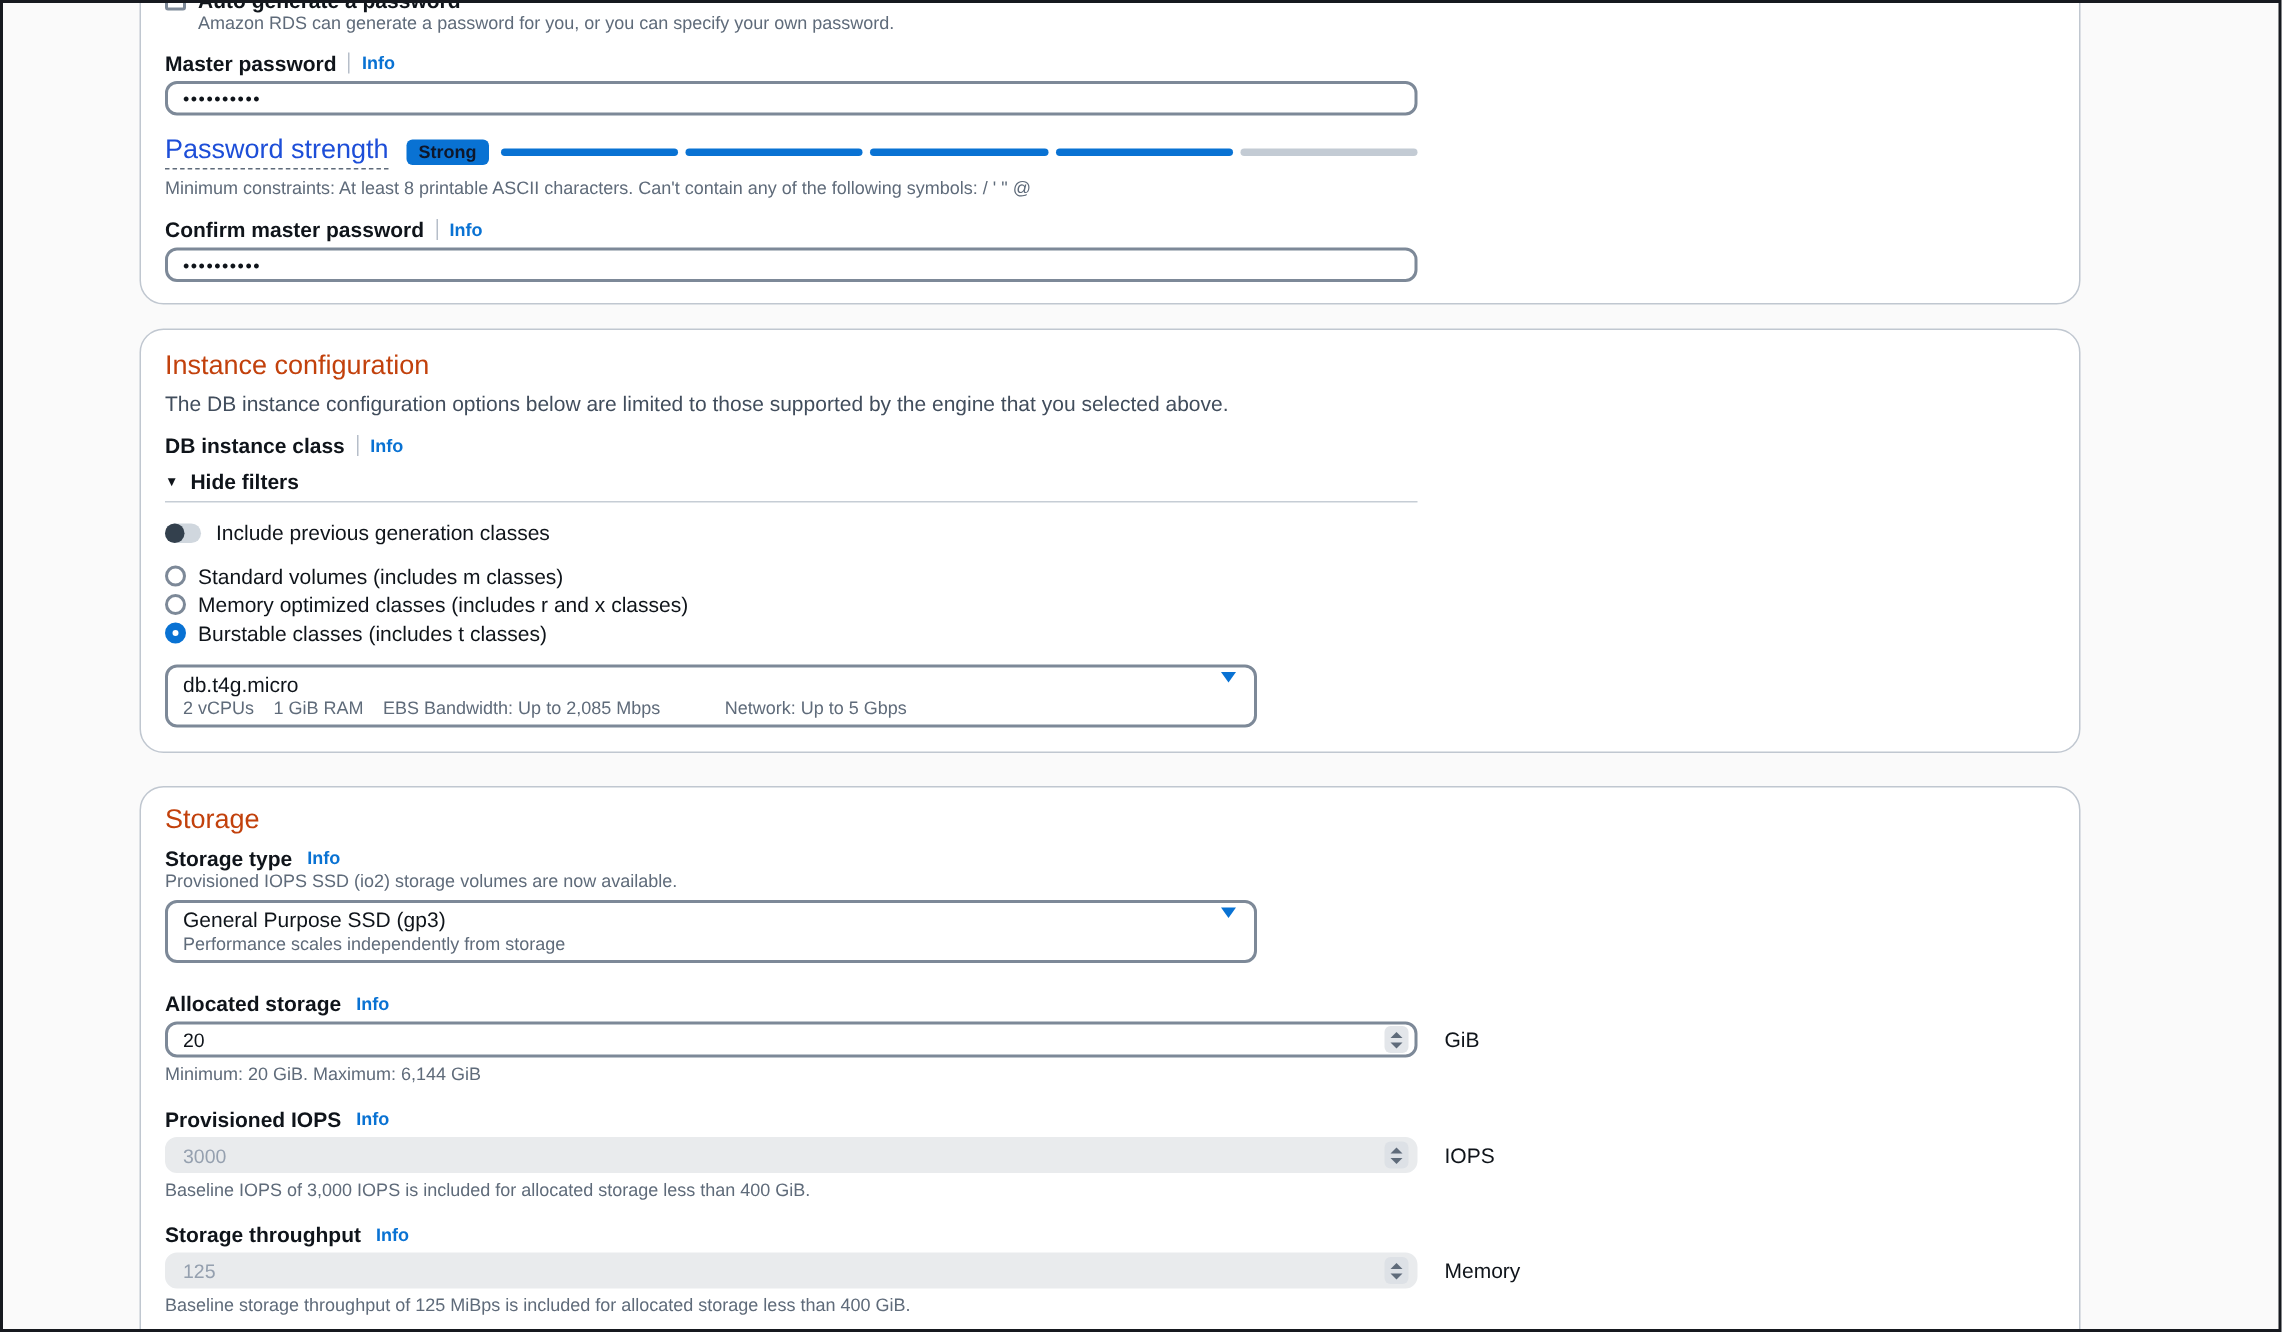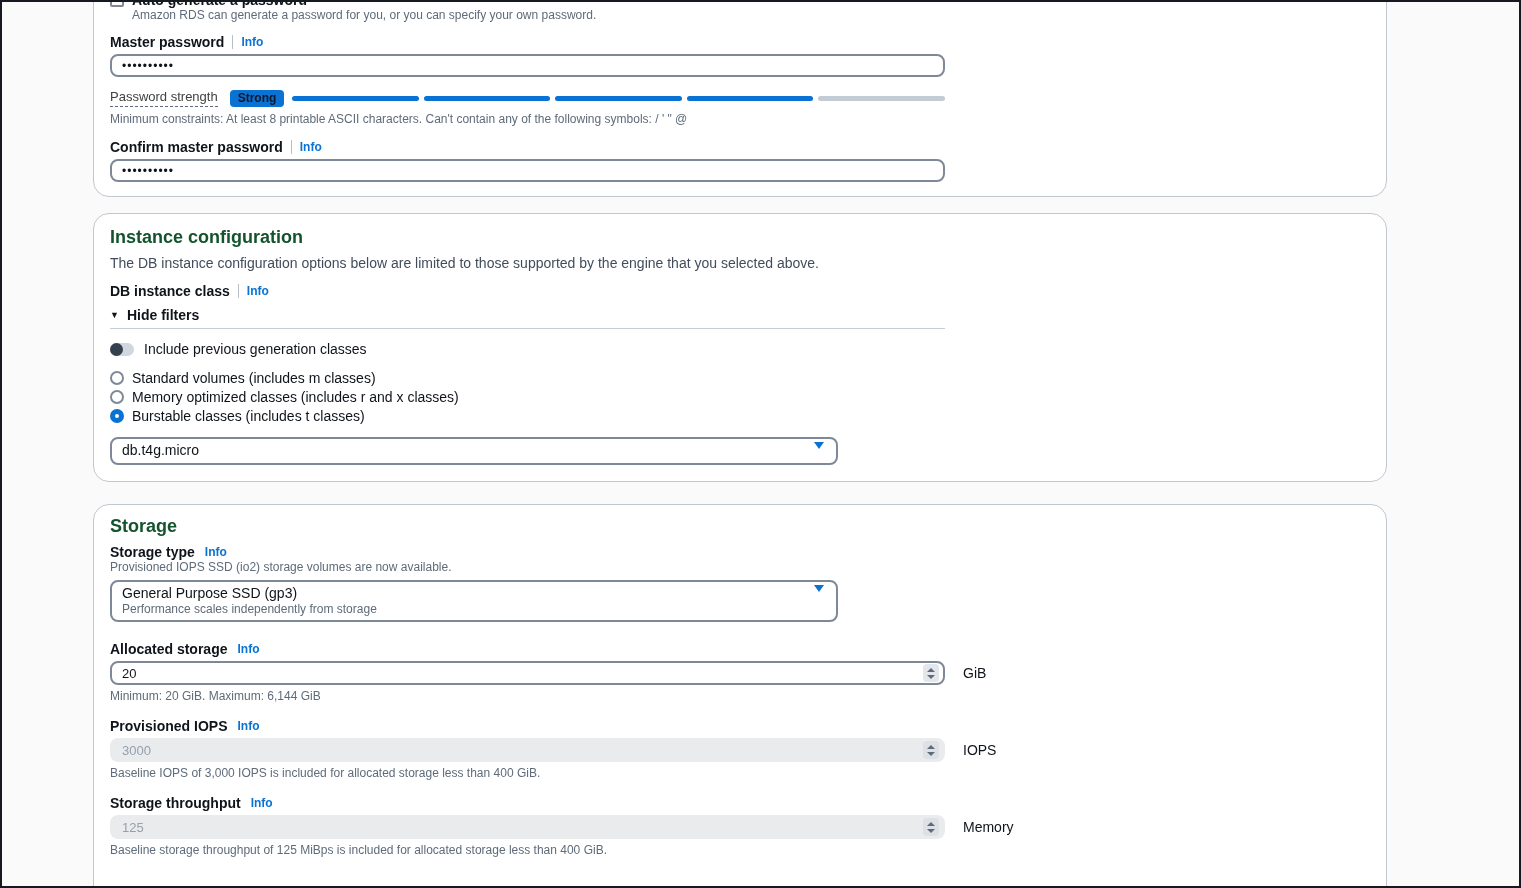--- a/index.html
+++ b/index.html
@@ -16,21 +16,21 @@
     width:1294px;
     margin-left:91px;
     background:#ffffff;
     border:1px solid #c0c7d0;
     border-radius:16px;
   }
   .card1 { margin-top:-20px; padding:10px 16px 14px 16px; }
   .card2 { margin-top:16px;  padding:12px 16px 16px 16px; }
   .card3 { margin-top:22px;  padding:10px 16px 16px 16px; height:420px; }
 
-  h2 { font-size:18px; line-height:22px; font-weight:700; color:#14532d; }
+  h2 { font-size:18px; line-height:22px; font-weight:400; color:#c2410c; }
   .section-desc { font-size:14px; line-height:18px; color:#414d5c; margin-top:6px; }
 
   .label-row { display:flex; align-items:center; }
   .field-label { font-size:14px; line-height:14px; font-weight:700; color:#0f141a; }
   .sep { width:1px; height:14px; background:#b6bec9; margin:0 8px; }
   .info-link { font-size:12px; font-weight:700; color:#0972d3; text-decoration:none; cursor:pointer; }
   .info-gap { margin-left:10px; }
 
   .hint { font-size:12px; line-height:13px; color:#5f6b7a; }
 
@@ -49,21 +49,21 @@
   .checkbox {
     width:14px; height:14px; border:2px solid #7d8998; border-radius:2px; background:#fff;
     flex:none;
   }
   .chk-label { font-size:14px; line-height:14px; font-weight:700; margin-left:8px; }
   .chk-desc { margin-left:22px; margin-top:2px; }
 
   
   .strength-row { display:flex; align-items:center; margin-top:12px; width:835px; }
   .strength-label {
-    font-size:13px; color:#404040;
+    font-size:18px; color:#1d4ed8;
     border-bottom:1px dashed #5f6b7a; padding-bottom:2px;
   }
   .badge {
     background:#0972d3; color:#0f172a; font-size:12px; font-weight:700;
     border-radius:4px; padding:2px 8px; margin-left:12px; line-height:13px;
   }
   .bars { display:flex; flex:1; gap:5px; margin-left:8px; }
   .bar-seg { height:5px; border-radius:3px; flex:1; }
   .bar-seg.filled { background:#0972d3; }
   .bar-seg.empty { background:#c3cbd4; }
@@ -200,20 +200,26 @@
     </div>
     <div class="radio-row">
       <span class="radio checked"></span>
       <span class="radio-label">Burstable classes (includes t classes)</span>
     </div>
   </div>
 
   <div class="select-box">
     <div>
       <div class="select-main">db.t4g.micro</div>
+      <div class="select-sub">
+        <span class="spec">2 vCPUs</span>
+        <span class="spec">1 GiB RAM</span>
+        <span class="spec">EBS Bandwidth: Up to 2,085 Mbps</span>
+        <span class="spec">Network: Up to 5 Gbps</span>
+      </div>
     </div>
     <span class="caret-down"></span>
   </div>
 </div>
 
 <div class="card card3">
   <h2>Storage</h2>
 
   <div class="label-row mt8">
     <span class="field-label">Storage type</span>

